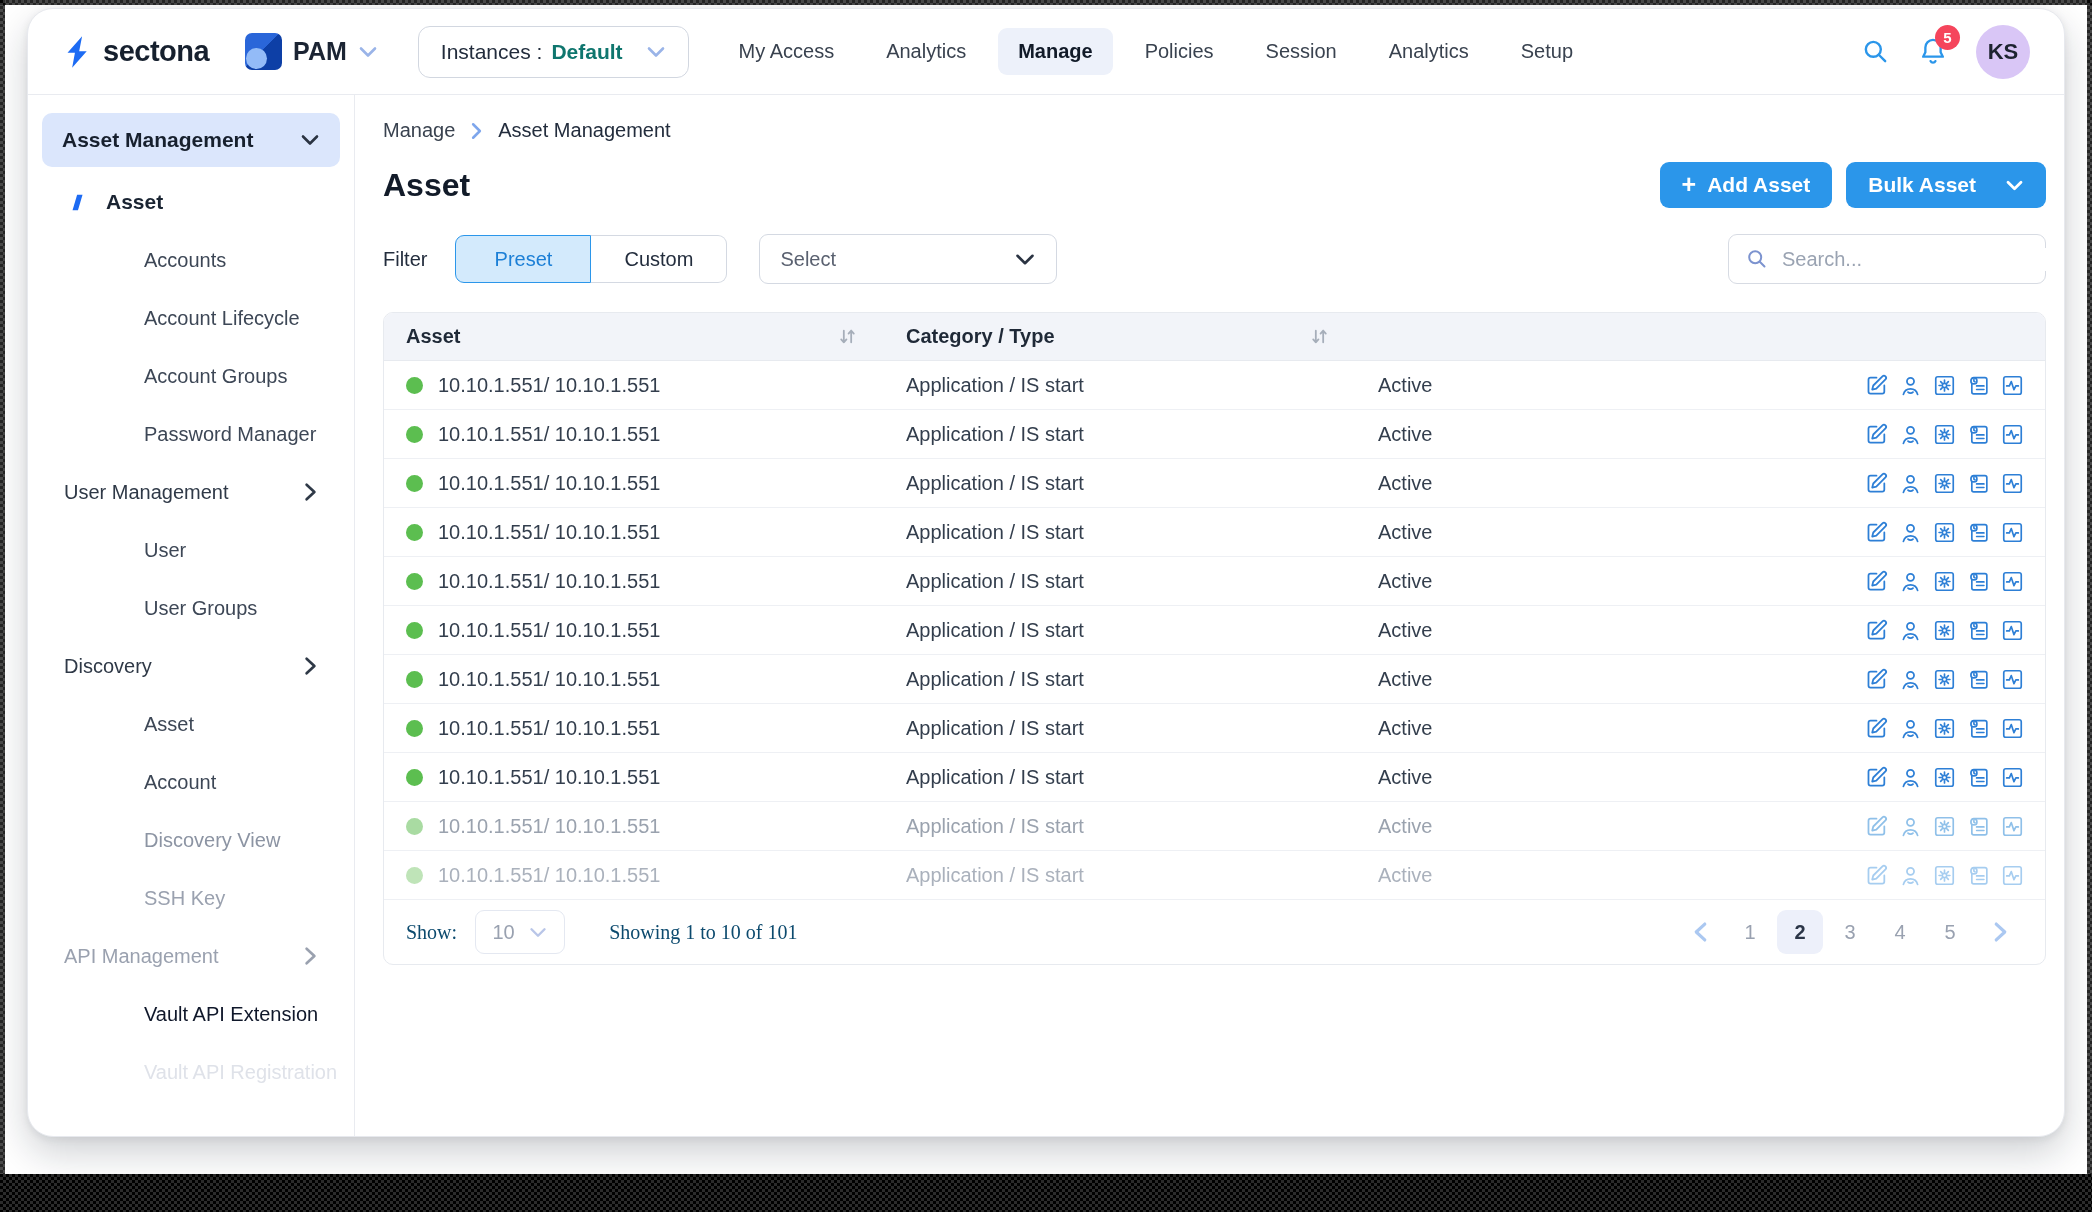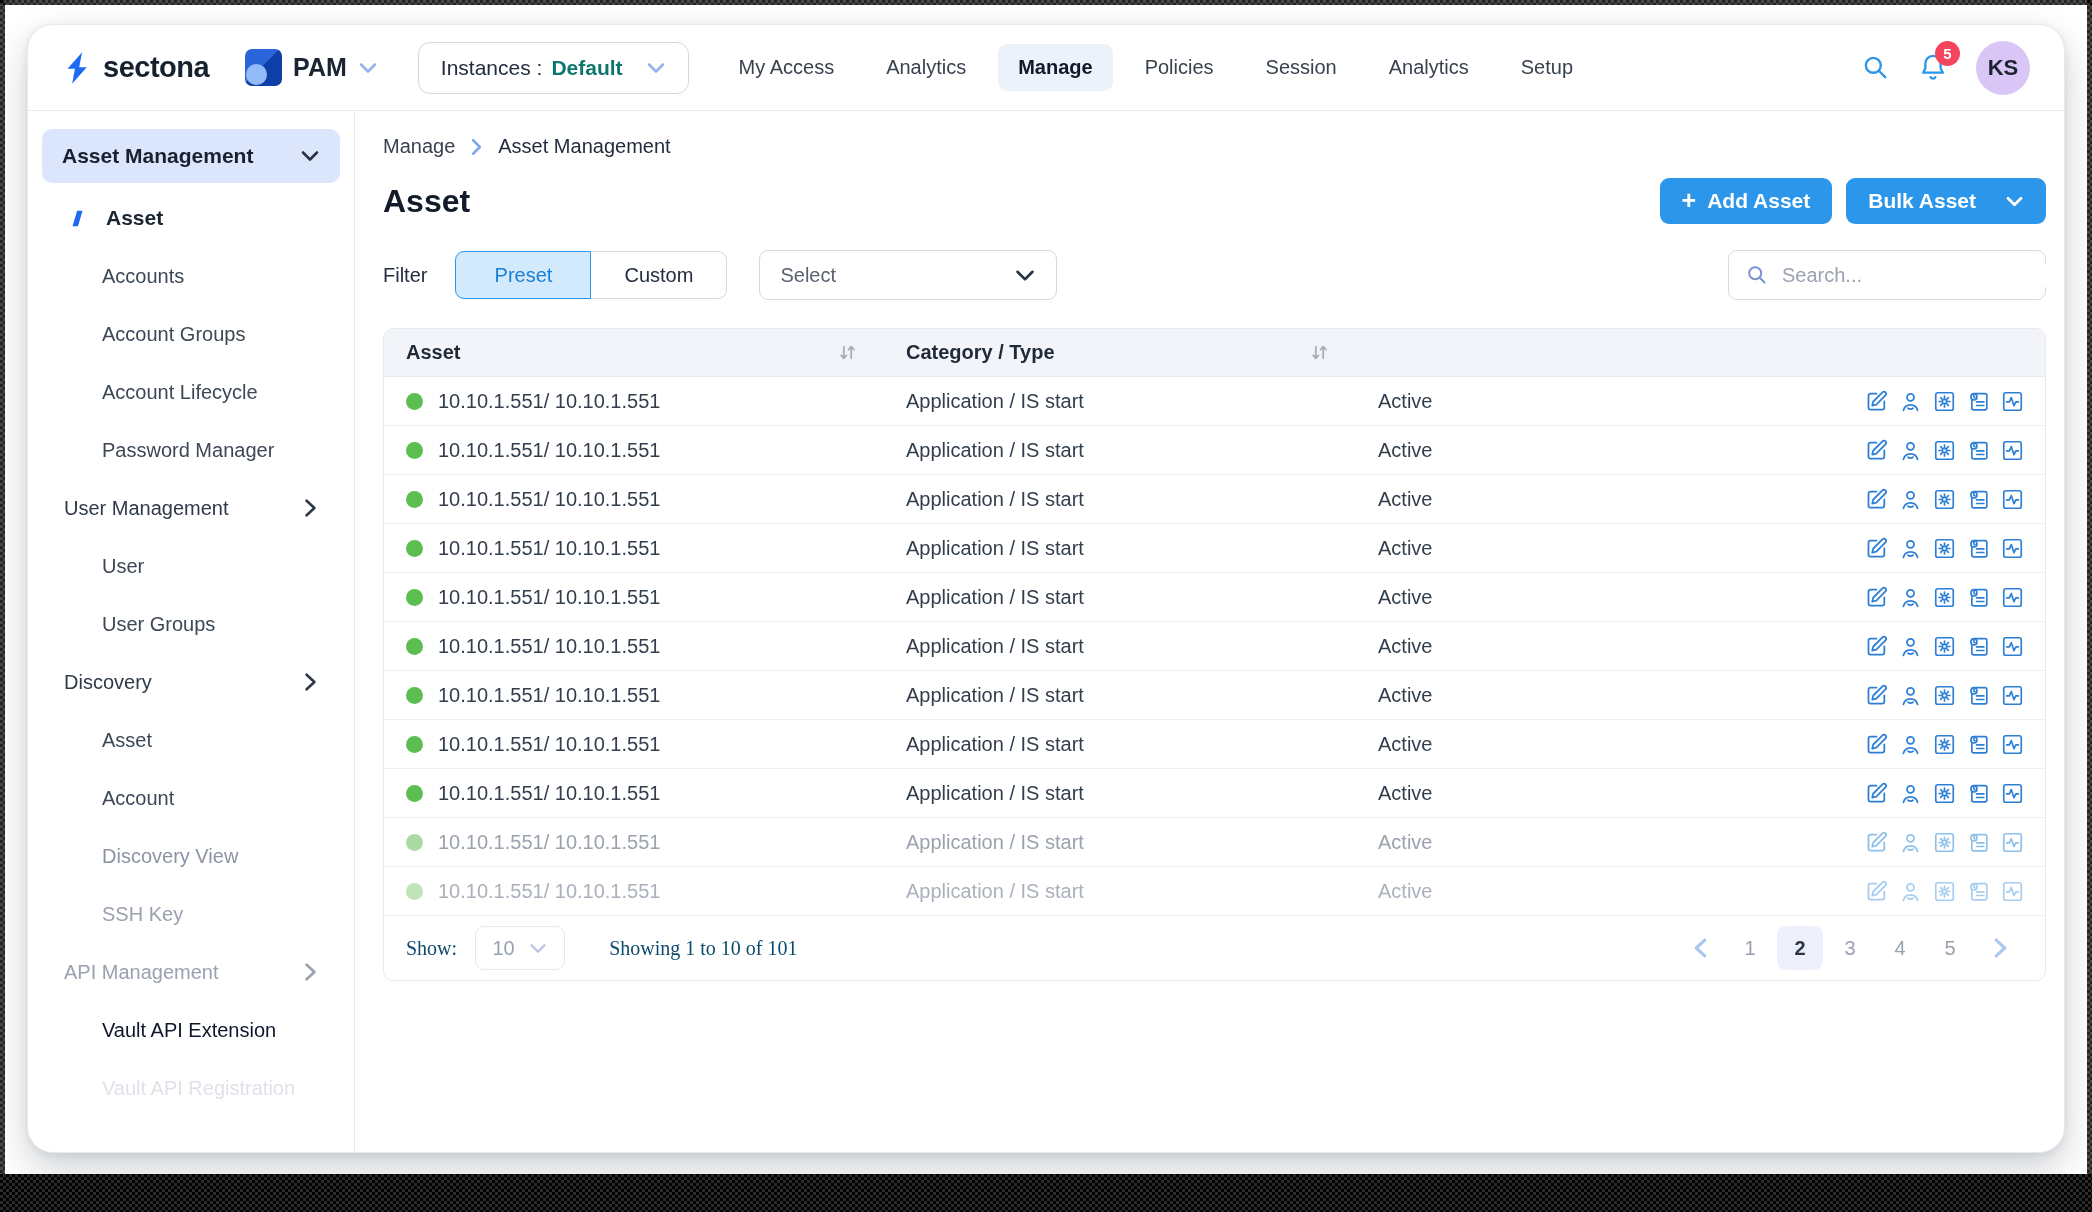--- a/index.html
+++ b/index.html
@@ -13,21 +13,21 @@
     background-image:
       repeating-conic-gradient(#2b2b2b 0% 25%, #000 0% 50%),
       radial-gradient(circle, rgba(255,255,255,.28) 1px, transparent 1.5px);
     background-size:6px 6px, 5px 5px; }
   .noise.top { left:0; top:0; width:2092px; height:5px; opacity:.85; }
   .noise.left { left:0; top:0; width:5px; height:1212px; opacity:.85; }
   .noise.right { right:0; top:0; width:5px; height:1212px; opacity:.85; }
   .noise.bottom { left:0; top:1174px; width:2092px; height:38px; }
 
   
-  .app-card { position:absolute; left:27px; top:24px; width:2038px; height:1129px;
+  .app-card { position:absolute; left:27px; top:8px; width:2038px; height:1129px;
     background:#fff; border:1px solid #e7e9ee; border-radius:26px;
     box-shadow:0 16px 38px rgba(16,24,40,.20), 0 2px 8px rgba(16,24,40,.08);
     overflow:hidden; display:flex; flex-direction:column; }
 
   
   .navbar { height:86px; min-height:86px; display:flex; align-items:center;
     padding:0 34px; border-bottom:1px solid #e9ebf0; }
   .brand { display:flex; align-items:center; gap:11px; }
   .brand-name { font-size:29px; font-weight:bold; color:#16202e; letter-spacing:-.5px; }
   .product { display:flex; align-items:center; gap:11px; margin-left:36px; }
@@ -52,21 +52,21 @@
 
   
   .body-row { flex:1; display:flex; min-height:0; }
   .sidebar { width:327px; min-width:327px; border-right:1px solid #e9ebf0; padding-top:18px; }
   .side-pill { margin:0 14px 6px 14px; height:54px; background:#dbe6fc; border-radius:10px;
     display:flex; align-items:center; justify-content:space-between; padding:0 20px;
     font-size:21px; font-weight:bold; color:#17202e; cursor:pointer; }
   .side-item { height:58px; display:flex; align-items:center; font-size:20px; color:#39424f; cursor:pointer; }
   .side-item.icon { padding-left:36px; gap:17px; font-weight:bold; color:#1a2432; font-size:21px; }
   .side-item.group { padding-left:36px; justify-content:space-between; padding-right:36px; color:#2f3947; }
-  .side-item.sub { padding-left:74px; color:#3d4756;text-align:center; }
+  .side-item.sub { padding-left:116px; color:#3d4756;text-align:center; }
   .side-item.fade1 { color:#8c94a3; }
   .side-item.fade2 { color:#9aa1af; }
   .side-item.fade3 { color:#0f172a; }
   .side-item.fade4 { color:#dfe2e9; }
 
   .content { flex:1; padding:16px 28px 0 28px; display:flex; flex-direction:column; }
   .breadcrumb { display:flex; align-items:center; gap:15px; font-size:20px; color:#39424f; margin-top:8px; }
   .crumb-current { color:#232d3d; }
   .title-row { display:flex; align-items:center; margin-top:20px; }
   .page-title { font-size:32px; font-weight:bold; color:#121b29; }
@@ -205,24 +205,24 @@
             <svg width="25" height="25" viewBox="0 0 24 24">
               <path d="M8.2 19.5 12.6 4.5h5.2L13.4 19.5z" fill="#1d6bf3"></path>
             </svg>
           </span>
           <span>Asset</span>
         </div>
         <div class="side-item sub">
           <span>Accounts</span>
         </div>
         <div class="side-item sub">
+          <span>Account Lifecycle</span>
+        </div>
+        <div class="side-item sub">
           <span>Account Groups</span>
-        </div>
-        <div class="side-item sub">
-          <span>Account Lifecycle</span>
         </div>
         <div class="side-item sub">
           <span>Password Manager</span>
         </div>
         <div class="side-item group">
           <span>User Management</span>
           <span>
             <svg width="15" height="20" viewBox="0 0 12 18">
               <path d="M2.5 2.5l7 6.5-7 6.5" fill="none" stroke="currentColor" stroke-width="2.4" stroke-linecap="round" stroke-linejoin="round"></path>
             </svg>

